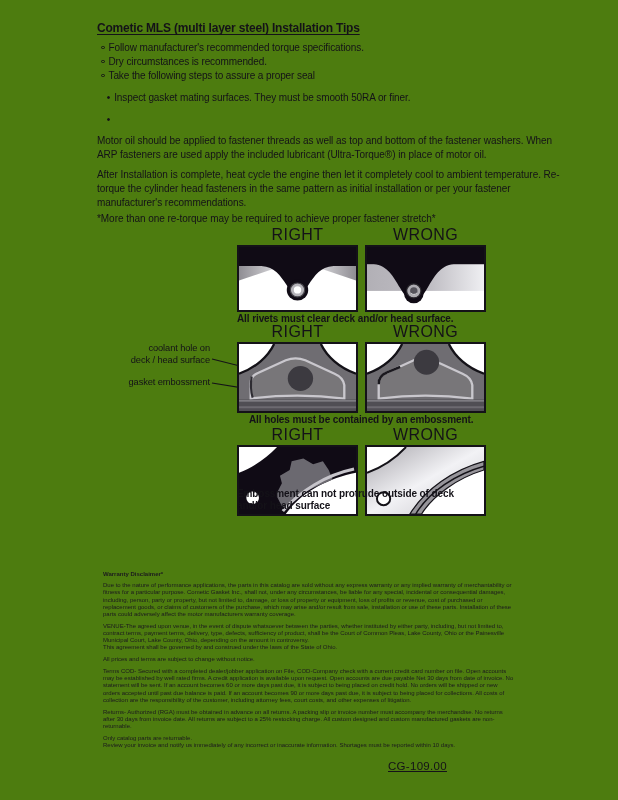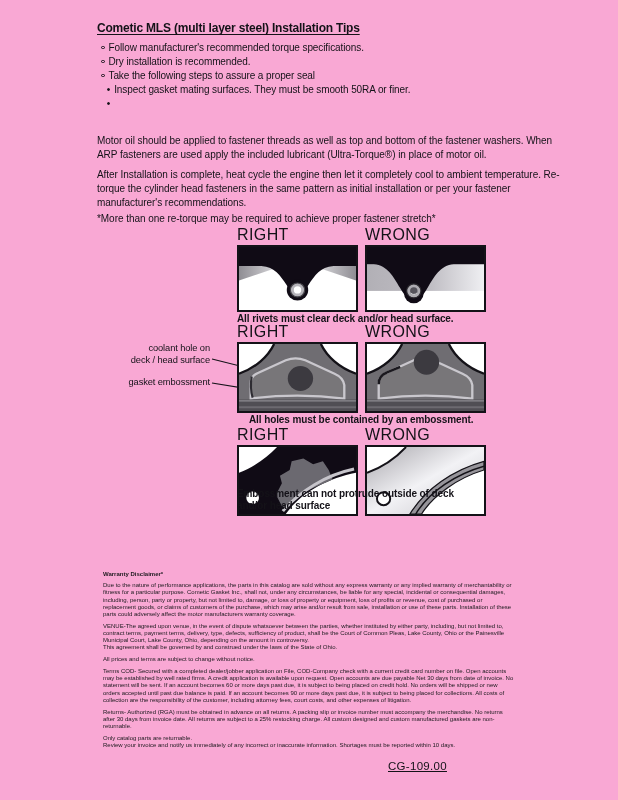--- a/index.html
+++ b/index.html
@@ -1,39 +1,39 @@
 <!DOCTYPE html>
 <html style="--ink: #141218; --diagram-black: #100b15; --mid-gray: #6f6d72; --light-line: #c9c7cd; --dark-hole: #3c3a40;"><head>
 <meta charset="utf-8">
 <style>
   * { margin:0; padding:0; box-sizing:border-box; }
   html,body { background:#ffffff; }
   .page {
-    position:relative; width:618px; height:800px; background:#f9a8d4;
+    position:relative; width:618px; height:800px; background:#4d7c0f;
     font-family:"Liberation Sans", sans-serif; color:var(--ink, #141218);
     overflow:hidden;
   }
   .title {
     position:absolute; left:97px; top:21px;
     font-size:12px; font-weight:bold; letter-spacing:-0.2px;
     text-decoration:underline; text-underline-offset:2px;
   }
   .bullets { position:absolute; left:88px; top:41px; width:470px; font-size:10px; line-height:14px; letter-spacing:-0.1px; }
   .b-row { display:flex; align-items:flex-start;margin-left:13px; }
   .b-marker { width:3.5px; height:3.5px; border:0.9px solid var(--ink,#141218); border-radius:50%; margin:4.8px 4px 0 0; flex:none; }
-  .sub { margin-left:19px; }
+  .sub { margin-left:19px;margin-top:8px; }
   .sub .b-marker { background:var(--ink,#141218); width:3.2px; height:3.2px; margin-top:5px; }
 
   .diesel-head { position:absolute; left:97px; top:116px; font-size:12px; font-weight:bold; }
   .para { position:absolute; left:97px; width:470px; font-size:10px; line-height:13.8px; letter-spacing:-0.05px; }
   #para1 { top:134px; }
   #para2 { top:168px; }
   #para3 { top:212px; }
 
-  .dg-header { position:absolute; width:121px; font-size:16px; letter-spacing:0.4px; line-height:16px; }
+  .dg-header { position:absolute; width:121px; text-align:center; font-size:16px; letter-spacing:0.4px; line-height:16px; }
   .dg-box { position:absolute; width:121px; border:2.5px solid var(--ink,#141218); background:#fff; }
   .dg-box svg { display:block; width:100%; height:100%; }
   .box-r1 { height:67px; top:245px; }
   .box-r2 { height:71px; top:342px; }
   .box-r3 { height:71px; top:445px; }
   .col-right { left:237px; }
   .col-wrong { left:365px; }
   .hd-r1 { top:227px; }
   .hd-r2 { top:324px; }
   .hd-r3 { top:427px; }
@@ -59,21 +59,21 @@
 
   <div class="title">Cometic MLS (multi layer steel) Installation Tips</div>
 
   <div class="bullets">
     <div class="b-row">
       <span class="b-marker"></span>
       <span>Follow manufacturer's recommended torque specifications.</span>
     </div>
     <div class="b-row">
       <span class="b-marker"></span>
-      <span>Dry installation is recommended.</span>
+      <span>Dry circumstances is recommended.</span>
     </div>
     <div class="b-row">
       <span class="b-marker"></span>
       <span>Take the following steps to assure a proper seal</span>
     </div>
     <div class="b-row sub">
       <span class="b-marker"></span>
       <span>Inspect gasket mating surfaces.  They must be smooth 50RA or finer.</span>
     </div>
     <div class="b-row sub">

